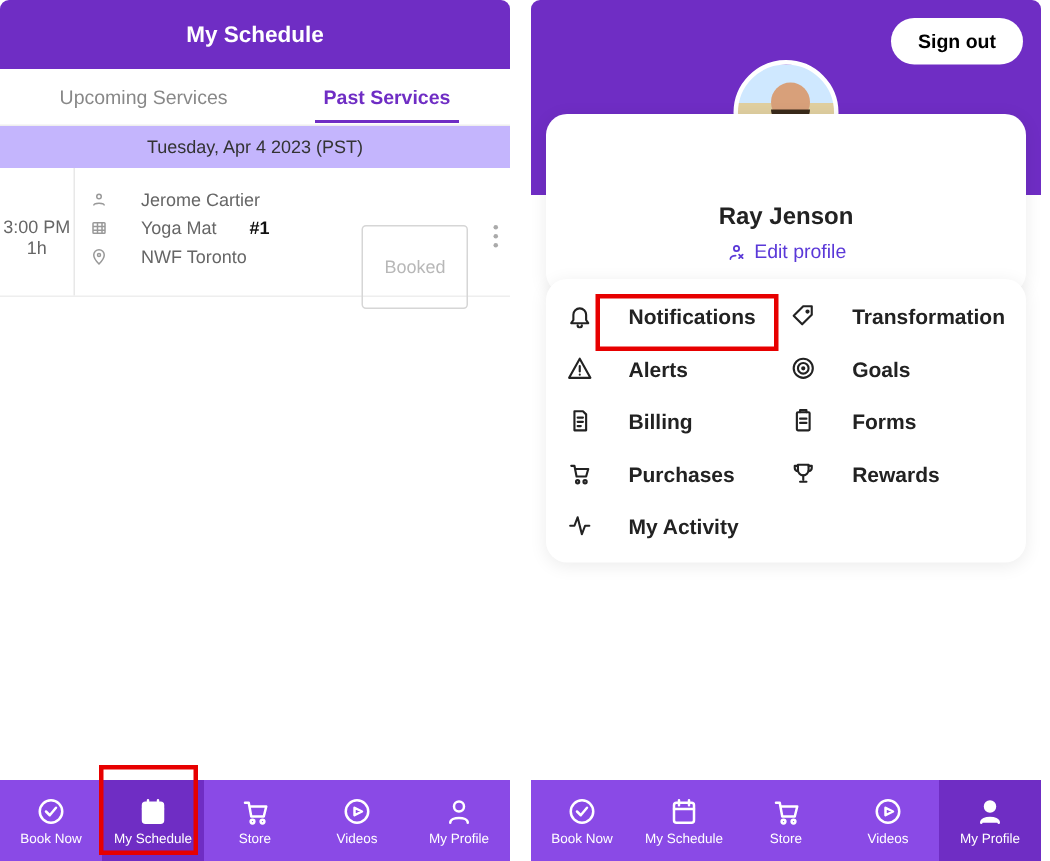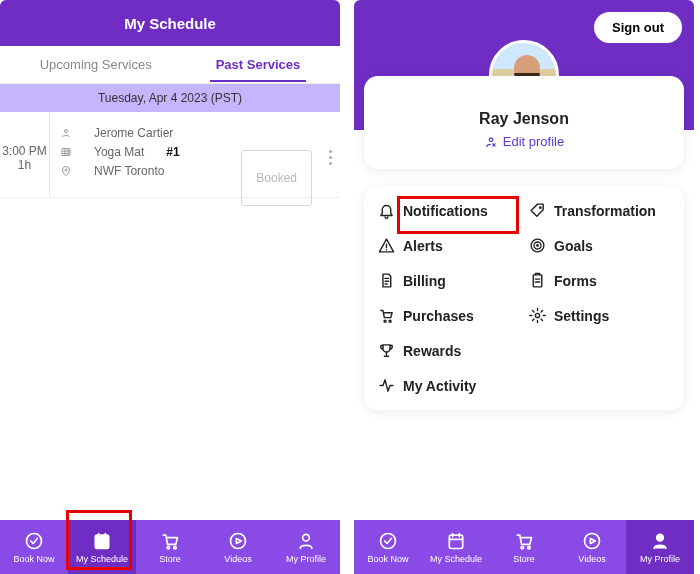--- a/index.html
+++ b/index.html
@@ -24,26 +24,26 @@
   .dots{position:absolute;right:8px;top:38px;display:flex;flex-direction:column;gap:3px}
   .dots span{width:3px;height:3px;background:#aaa;border-radius:50%}
   
   .p2{background:#fff}
   .p2-top{background:#6f2dc4;height:130px;position:relative}
   .signout{position:absolute;right:12px;top:12px;background:#fff;border-radius:20px;padding:8px 18px;font-weight:700;font-size:13px;cursor:pointer}
   .avatar{position:absolute;left:50%;transform:translateX(-50%);top:40px;width:70px;height:70px;border-radius:50%;border:3px solid #fff;background:linear-gradient(#cfe8ff 40%,#e0cfa0 40%);overflow:hidden}
   .avatar .head{width:26px;height:26px;border-radius:50%;background:#d8a07a;position:absolute;left:22px;top:12px}
   .avatar .beard{width:26px;height:10px;border-radius:0 0 12px 12px;background:#3a2a1a;position:absolute;left:22px;top:30px}
   .avatar .body{width:42px;height:30px;background:#2e9a3a;position:absolute;left:14px;top:38px;border-radius:6px 6px 0 0}
-  .card{position:absolute;top:76px;left:10px;right:10px;background:#fff;border-radius:14px;box-shadow:0 2px 12px rgba(0,0,0,.08);padding:34px 12px 16px 12px;text-align:center}
+  .card{position:absolute;top:76px;left:10px;right:10px;background:#fff;border-radius:14px;box-shadow:0 2px 12px rgba(0,0,0,.08);padding:60px 12px 16px 12px;text-align:center}
   .name{font-size:16px;font-weight:700;color:#222;margin-bottom:6px}
   .editp{color:#5a38d8;font-size:13px;font-weight:400;display:inline-flex;align-items:center;gap:5px;cursor:pointer}
   .panel{position:absolute;top:186px;left:10px;right:10px;background:#fff;border-radius:14px;box-shadow:0 2px 12px rgba(0,0,0,.08);padding:16px 14px}
   .grid{display:grid;grid-template-columns:1fr 1fr;row-gap:18px;column-gap:10px}
-  .item{display:flex;align-items:center;gap:8px;font-size:14px;font-weight:600;color:#222;cursor:pointer}
+  .item{display:flex;align-items:center;gap:24px;font-size:14px;font-weight:600;color:#222;cursor:pointer}
   .item svg{width:17px;height:17px;fill:none;stroke:#222;stroke-width:2;stroke-linecap:round;stroke-linejoin:round}
   .hi{position:absolute;border:3px solid #e70000;pointer-events:none}
   .hi1{left:66px;top:510px;width:66px;height:60px}
   .hi2{left:397px;top:196px;width:122px;height:38px}
   
   .nav{position:absolute;left:0;right:0;bottom:0;height:54px;background:#8a4ae6;display:flex}
   .nav2{background:#8a4ae6}
   .ni{flex:1;display:flex;flex-direction:column;align-items:center;justify-content:center;gap:3px;color:#fff;font-size:9px;cursor:pointer}
   .ni.active{background:#6f2dc4}
   .ni svg{width:20px;height:20px;fill:none;stroke:#fff;stroke-width:2;stroke-linecap:round;stroke-linejoin:round}
@@ -204,27 +204,20 @@
         <div class="item">
             <svg viewBox="0 0 24 24">
               <path d="M4 5h3l2 10h9l2-7H8"></path>
               <circle cx="10" cy="20" r="1.5"></circle>
               <circle cx="17" cy="20" r="1.5"></circle>
             </svg>
             <span>Purchases</span>
           </div>
         <div class="item">
             <svg viewBox="0 0 24 24">
-              <circle cx="12" cy="12" r="3"></circle>
-              <path d="M12 2v3M12 19v3M4 12H1M23 12h-3M5 5l2 2M17 17l2 2M5 19l2-2M17 7l2-2"></path>
-            </svg>
-            <span>Settings</span>
-          </div>
-        <div class="item">
-            <svg viewBox="0 0 24 24">
               <path d="M7 4h10v5a5 5 0 01-10 0z"></path>
               <path d="M7 5H4v2a3 3 0 003 3M17 5h3v2a3 3 0 01-3 3M12 14v4M9 20h6"></path>
             </svg>
             <span>Rewards</span>
           </div>
         <div class="item" style="grid-column:1/2">
             <svg viewBox="0 0 24 24">
               <path d="M3 12h4l3-8 4 16 3-8h4"></path>
             </svg>
             <span>My Activity</span>

